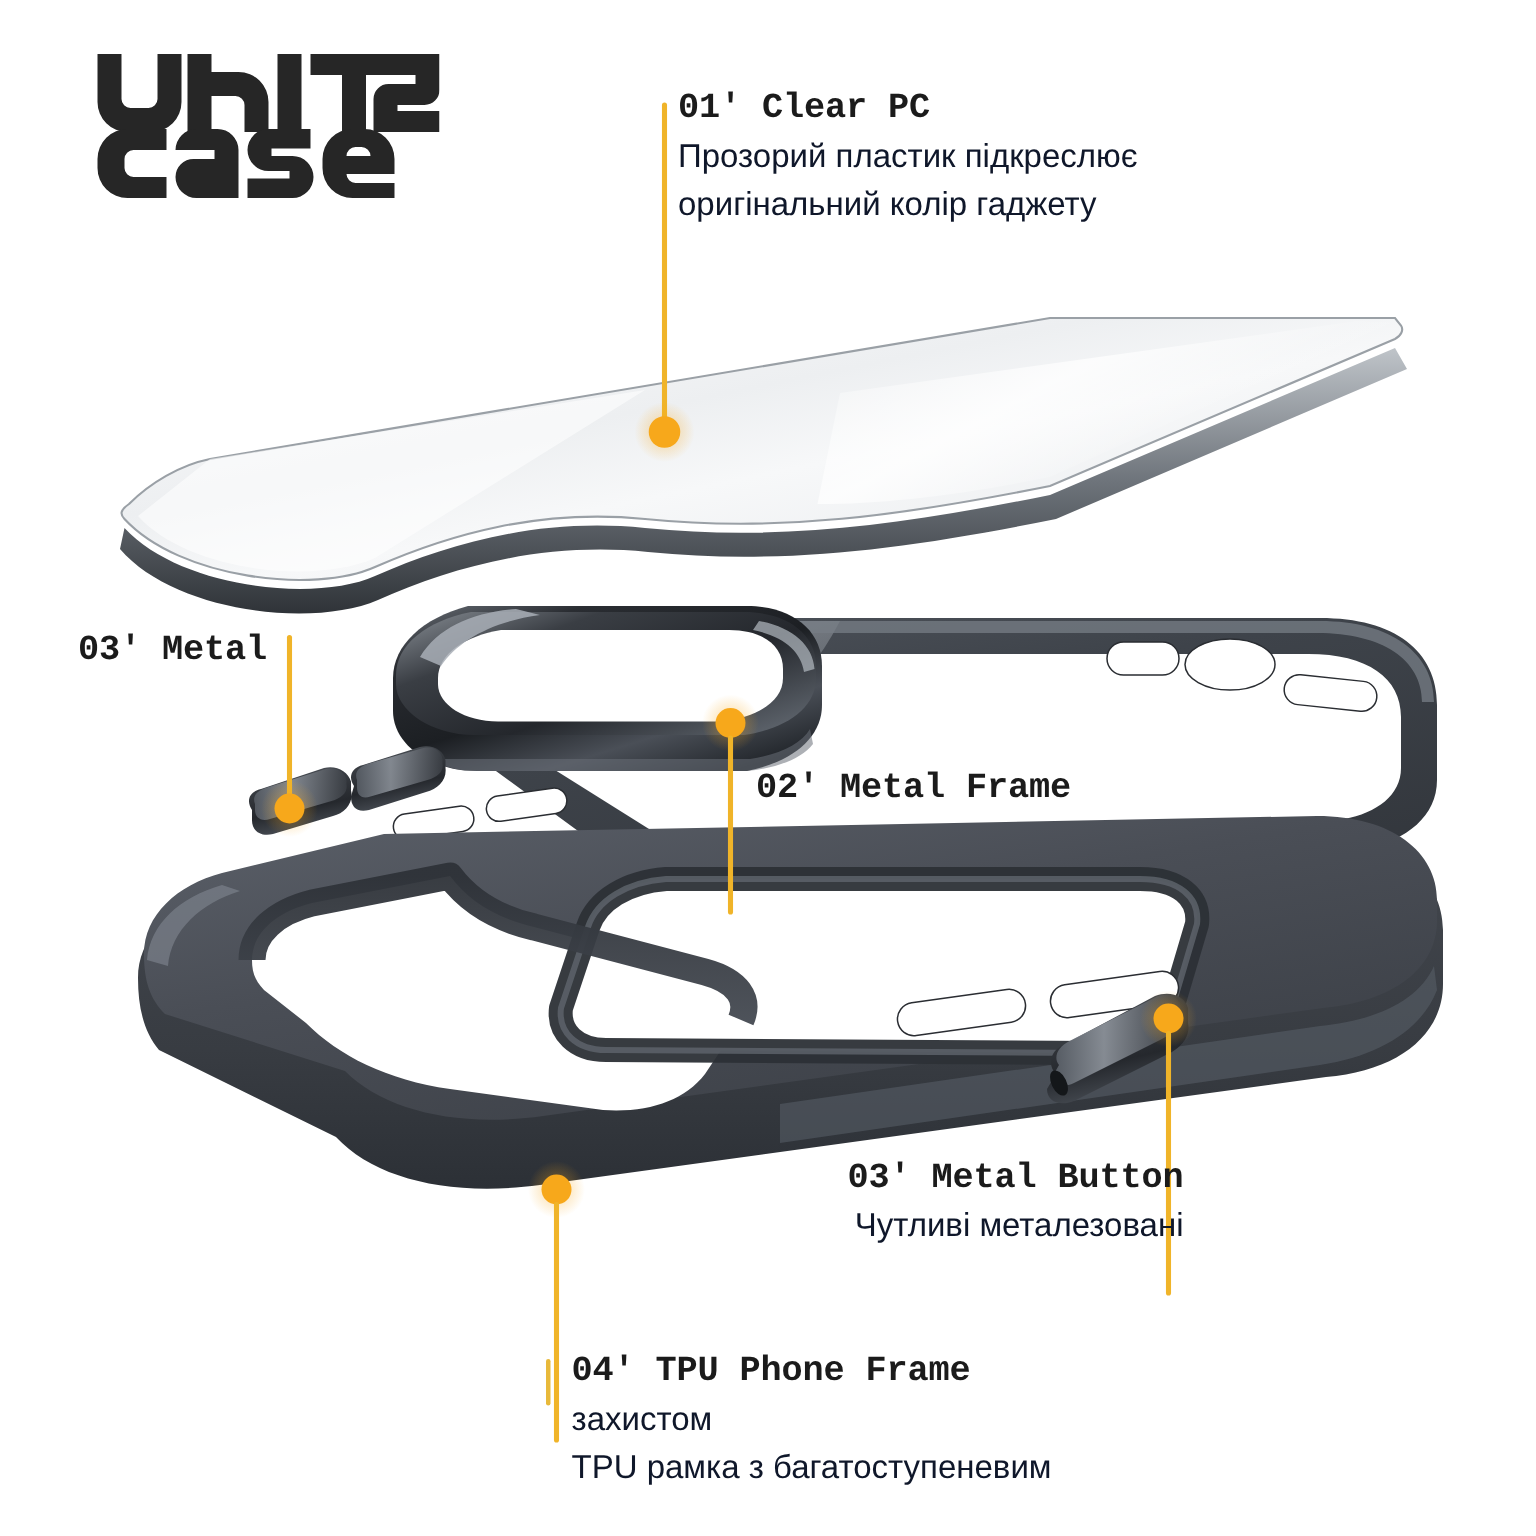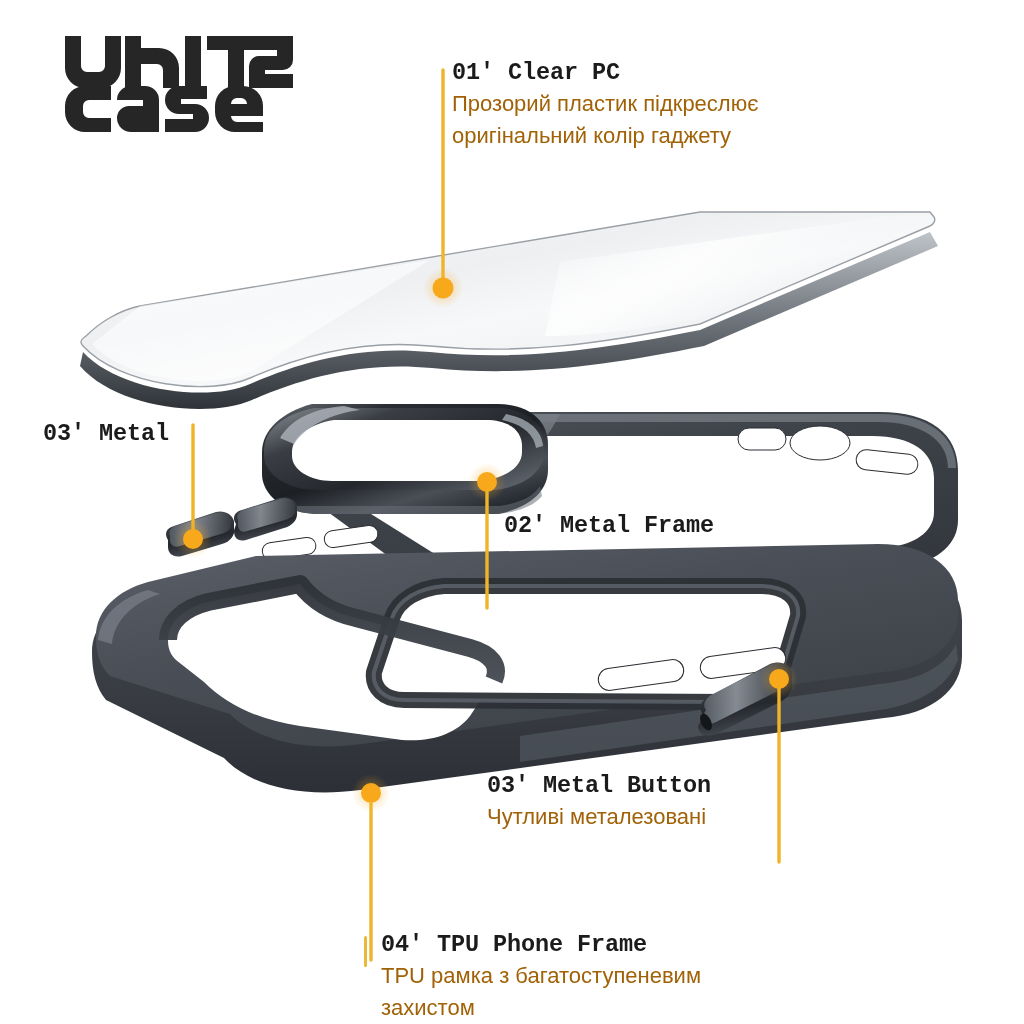--- a/index.html
+++ b/index.html
@@ -44,23 +44,23 @@
     line-height: 1.18;
     white-space: nowrap;
     margin: 0;
     font-family: Liberation Mono, monospace;
   }
   .callout .c-desc {
     font-size: 22px;
     font-weight: normal;
     line-height: 1.37;
     margin: 2px 0 0 0;
-    color: #a16207;
-  }
-  .callout.align-right { text-align: left; padding-left: 43px; }
+    color: #0f172a;
+  }
+  .callout.align-right { text-align: right; }
   .callout.align-left  { text-align: left; }
 
   
   .accent-bar {
     position: absolute;
     width: 3px;
     background: #E8B93A;
     border-radius: 2px;
   }
 
@@ -439,20 +439,20 @@
 
   <div class="callout align-left" style="left:504px; top:512px; width:330px;">
     <p class="c-title">02' Metal Frame</p>
   </div>
 
   <div class="callout align-right" style="left:444px; top:772px; width:345px;">
     <p class="c-title">03' Metal Button</p>
     <p class="c-desc">Чутливі металезовані</p>
   </div>
 
-  <div class="callout align-left" style="left:381px; top:901px; width:400px;margin-top:30px;">
+  <div class="callout align-left" style="left:381px; top:901px; width:400px;">
     <div class="accent-bar" style="left:-17px; top:5px; height:31px;"></div>
     <p class="c-title">04' TPU Phone Frame</p>
+    <p class="c-desc">захистом</p>
     <p class="c-desc">TPU рамка з багатоступеневим</p>
-    <p class="c-desc">захистом</p>
   </div>
 
 </div>
 
 </body></html>

